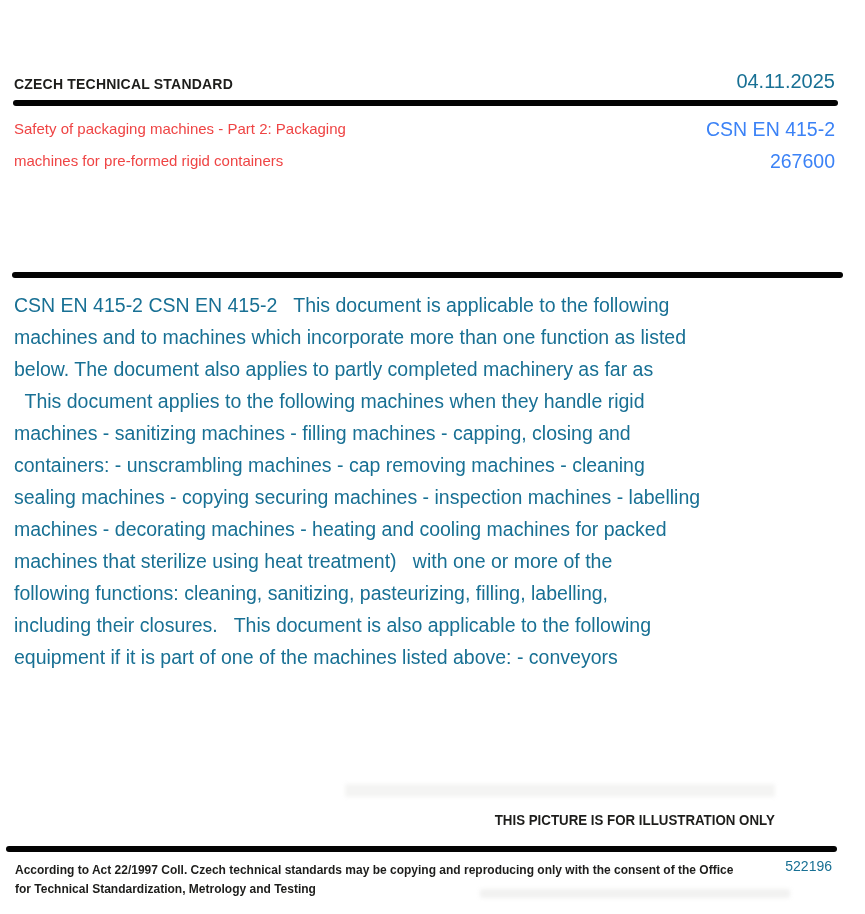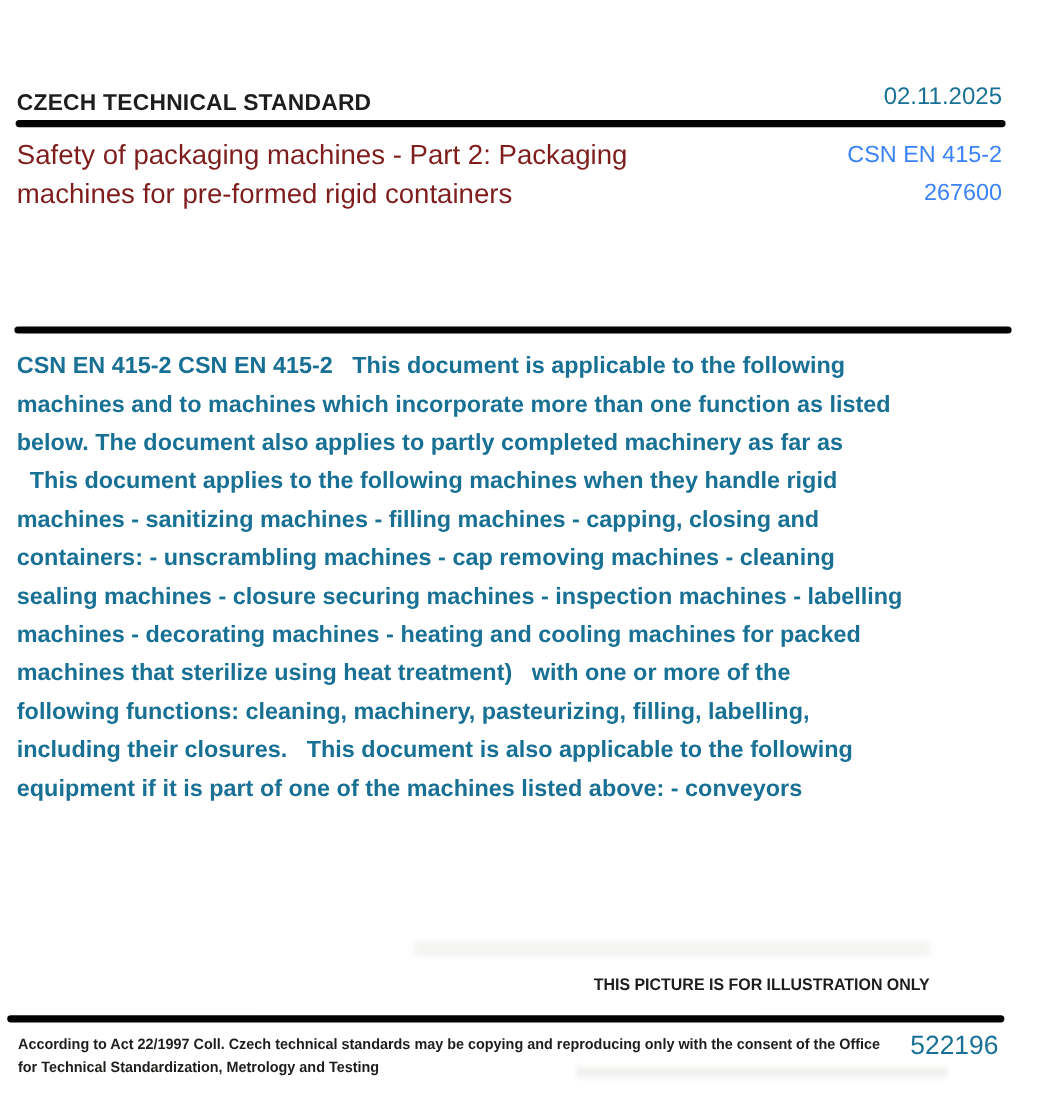--- a/index.html
+++ b/index.html
@@ -10,21 +10,21 @@
     height: 914px;
     background: #ffffff;
     overflow: hidden;
     font-family: "Liberation Sans", sans-serif;
   }
 
   
   .header-label {
     position: absolute;
     left: 14px; top: 76px;
-    font-size: 19px;
+    font-size: 14px;
     font-weight: 700;
     letter-spacing: 0.2px;
     color: #1d1d1b;
   }
   .header-date {
     position: absolute;
     right: 30px; top: 70px;
     font-size: 20px;
     color: #187094;
   }
@@ -34,43 +34,43 @@
     border-radius: 3px;
   }
   .rule-1 { left: 13px; top: 100px; width: 825px; height: 6px; }
   .rule-2 { left: 12px; top: 272px; width: 831px; height: 6px; }
   .rule-3 { left: 6px;  top: 846px; width: 831px; height: 6px; }
 
   
   .title-block {
     position: absolute;
     left: 14px; top: 113px;
-    font-size: 23px;
+    font-size: 15px;
     line-height: 32px;
-    color: #7f1d1d;
+    color: #ef4444;
   }
   .code-block {
     position: absolute;
     right: 30px; top: 113px;
     font-size: 19.5px;
     line-height: 32px;
     color: #3b82f6;
     text-align: right;
   }
 
   
   .body-text {
     position: absolute;
     left: 14px; top: 289px;
     width: 840px;
     font-size: 19.5px;
     line-height: 32px;
     color: #187094;
   }
-  .body-line { white-space: pre; font-weight: bold; }
+  .body-line { white-space: pre; }
 
   
   .ghost {
     position: absolute;
     filter: blur(2px);
     background: rgba(150, 148, 138, 0.10);
     border-radius: 2px;
   }
   .ghost-1 { left: 345px; top: 784px; width: 430px; height: 13px; }
   .ghost-2 { left: 480px; top: 889px; width: 310px; height: 9px; background: rgba(150,148,138,0.13); }
@@ -95,32 +95,32 @@
     font-weight: 700;
     line-height: 19px;
     color: #1d1d1b;
     transform: scaleX(0.96);
     transform-origin: left center;
     white-space: nowrap;
   }
   .footer-number {
     position: absolute;
     right: 33px; top: 858px;
-    font-size: 22px;
+    font-size: 14px;
     color: #187094;
   }
 </style>
 </head>
 <body>
 
 <div class="page">
 
   <div class="header-label">CZECH TECHNICAL STANDARD</div>
 
-  <div class="header-date">02.11.2025</div>
+  <div class="header-date">04.11.2025</div>
 
   <div class="rule rule-1"></div>
 
   <div class="title-block">
     <div>Safety of packaging machines - Part 2: Packaging</div>
     <div>machines for pre-formed rigid containers</div>
   </div>
 
   <div class="code-block">
     <div>CSN EN 415-2</div>
@@ -129,24 +129,24 @@
 
   <div class="rule rule-2"></div>
 
   <div class="body-text">
     <div class="body-line">CSN EN 415-2 CSN EN 415-2   This document is applicable to the following</div>
     <div class="body-line">machines and to machines which incorporate more than one function as listed</div>
     <div class="body-line">below. The document also applies to partly completed machinery as far as</div>
     <div class="body-line">  This document applies to the following machines when they handle rigid</div>
     <div class="body-line">machines - sanitizing machines - filling machines - capping, closing and</div>
     <div class="body-line">containers: - unscrambling machines - cap removing machines - cleaning</div>
-    <div class="body-line">sealing machines - closure securing machines - inspection machines - labelling</div>
+    <div class="body-line">sealing machines - copying securing machines - inspection machines - labelling</div>
     <div class="body-line">machines - decorating machines - heating and cooling machines for packed</div>
     <div class="body-line">machines that sterilize using heat treatment)   with one or more of the</div>
-    <div class="body-line">following functions: cleaning, machinery, pasteurizing, filling, labelling,</div>
+    <div class="body-line">following functions: cleaning, sanitizing, pasteurizing, filling, labelling,</div>
     <div class="body-line">including their closures.   This document is also applicable to the following</div>
     <div class="body-line">equipment if it is part of one of the machines listed above: - conveyors</div>
   </div>
 
   <div class="ghost ghost-1"></div>
 
   <div class="illustration-note">THIS PICTURE IS FOR ILLUSTRATION ONLY</div>
 
   <div class="rule rule-3"></div>
 

